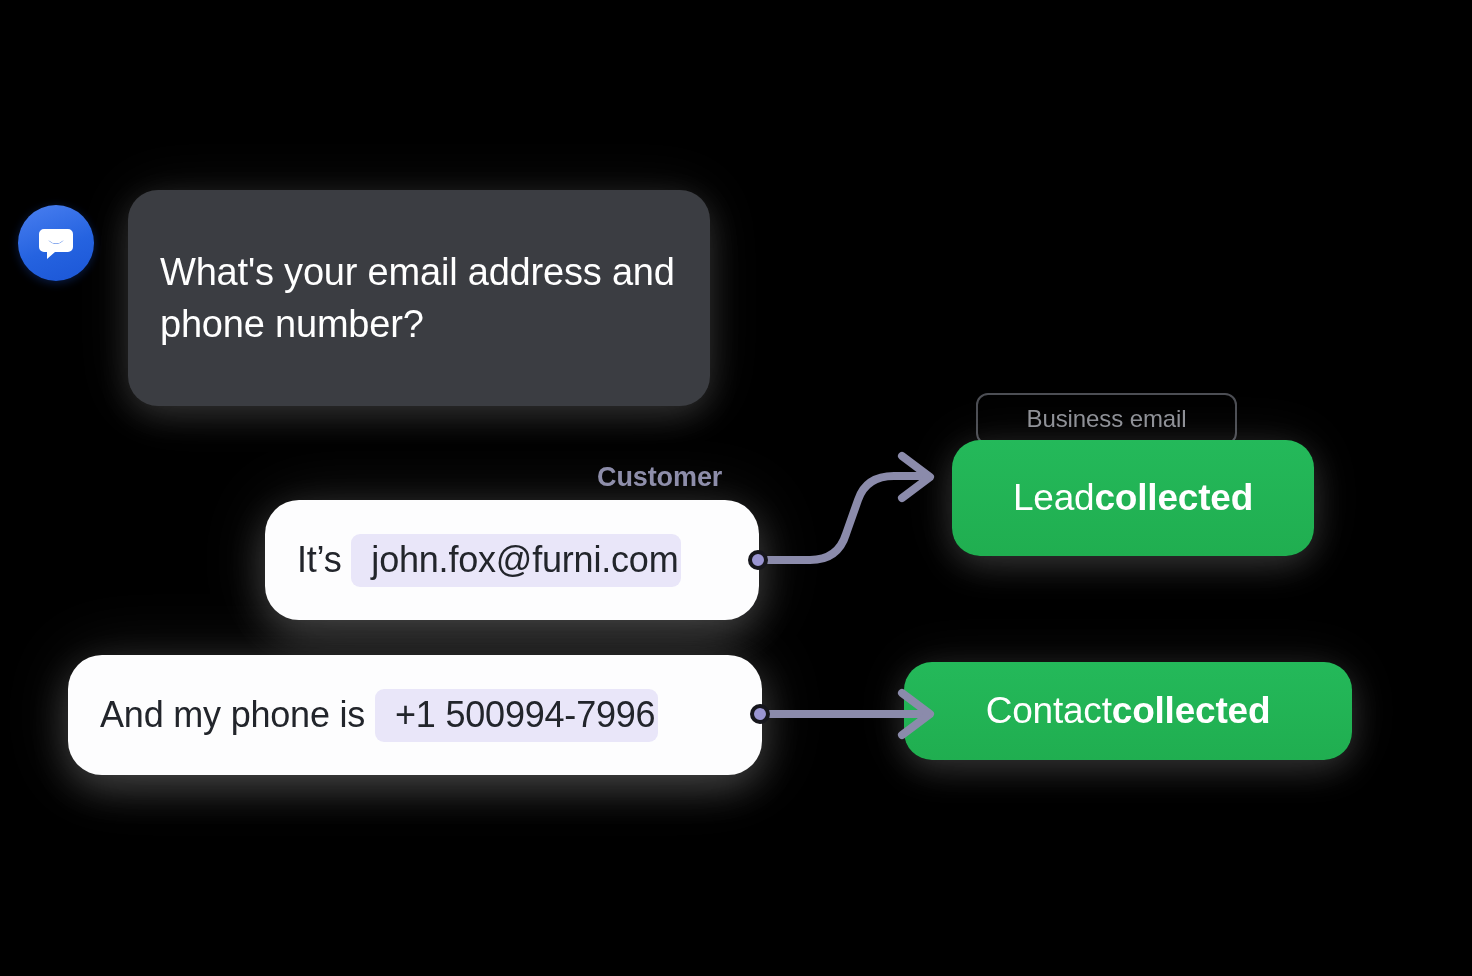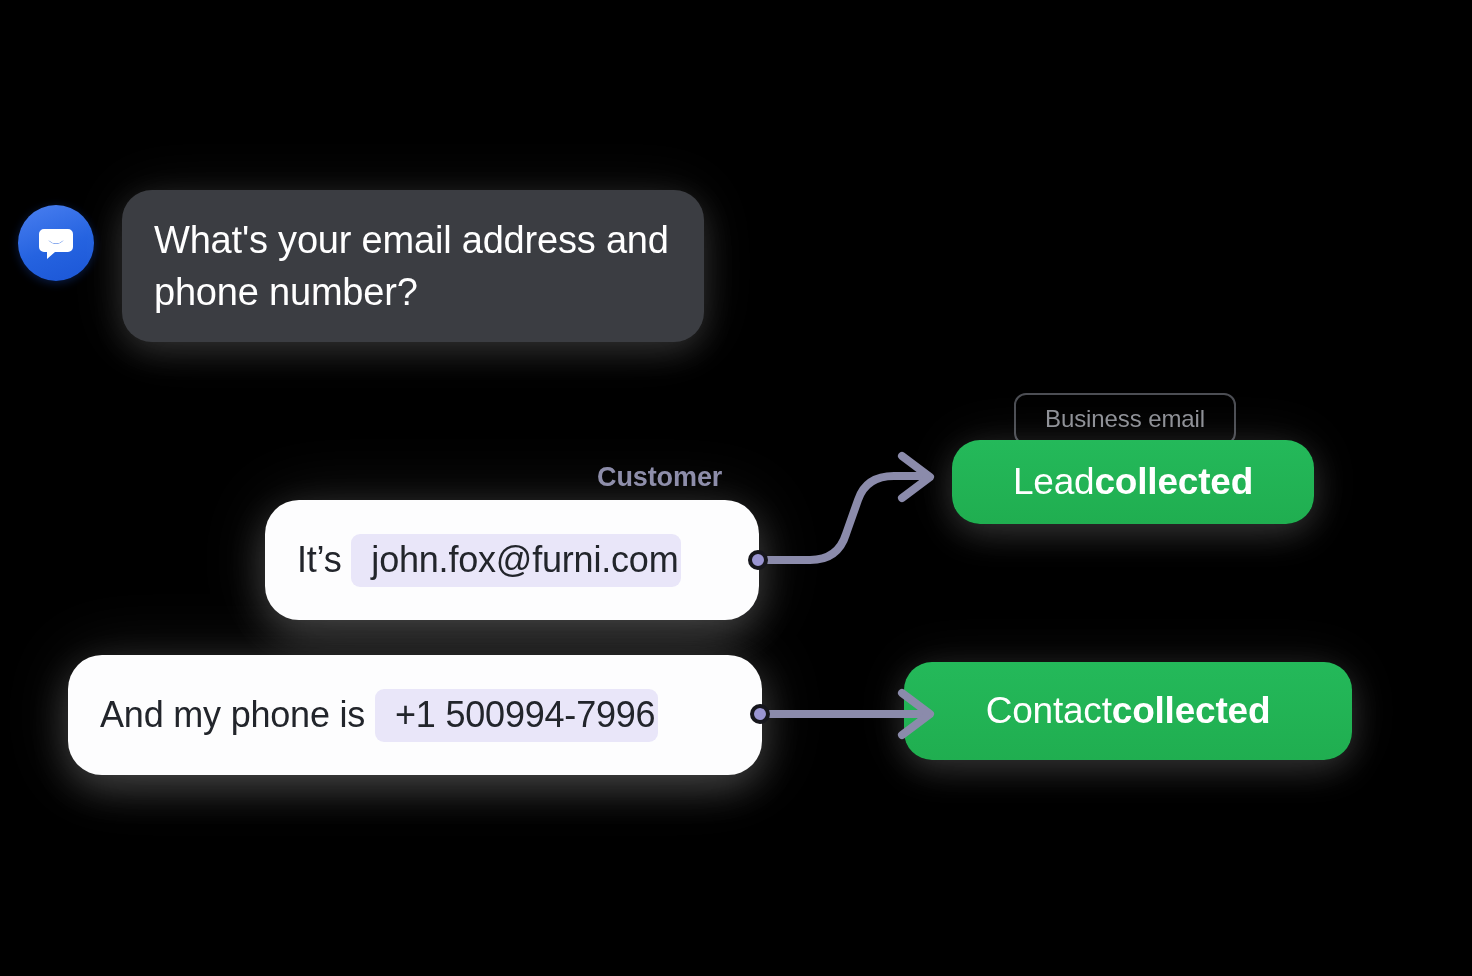--- a/index.html
+++ b/index.html
@@ -41,24 +41,24 @@
   
   .bubble {
     position: absolute;
     box-sizing: border-box;
     display: flex;
     align-items: center;
     border-radius: 30px;
   }
 
   .bubble-bot {
-    left: 122px;
+    left: 128px;
     top: 190px;
     width: 582px;
-    height: 152px;
+    height: 216px;
     background: #3b3d42;
     border-radius: 30px;
     padding: 0 32px;
     box-shadow: 0 10px 34px rgba(255,255,255,0.16),
                 0 0 60px rgba(255,255,255,0.07);
   }
   .bubble-bot .txt {
     color: #ffffff;
     font-size: 38px;
     line-height: 52px;
@@ -128,35 +128,35 @@
     box-shadow: 0 10px 34px rgba(255,255,255,0.17),
                 0 0 55px rgba(255,255,255,0.07);
     z-index: 3;
   }
   .badge .b-light { font-weight: 400; }
   .badge .b-bold  { font-weight: 700; text-align: right; }
   .badge-lead {
     left: 952px;
     top: 440px;
     width: 362px;
-    height: 84px;
+    height: 116px;
   }
   .badge-contact {
     left: 904px;
     top: 662px;
     width: 448px;
     height: 98px;
   }
 
   
   .tag-tooltip {
     position: absolute;
-    left: 1014px;
+    left: 976px;
     top: 393px;
-    width: 222px;
+    width: 261px;
     height: 52px;
     box-sizing: border-box;
     border: 2px solid #4c4e54;
     border-radius: 12px;
     display: flex;
     align-items: center;
     justify-content: center;
     color: #8e9096;
     font-size: 24px;
     letter-spacing: -0.1px;

